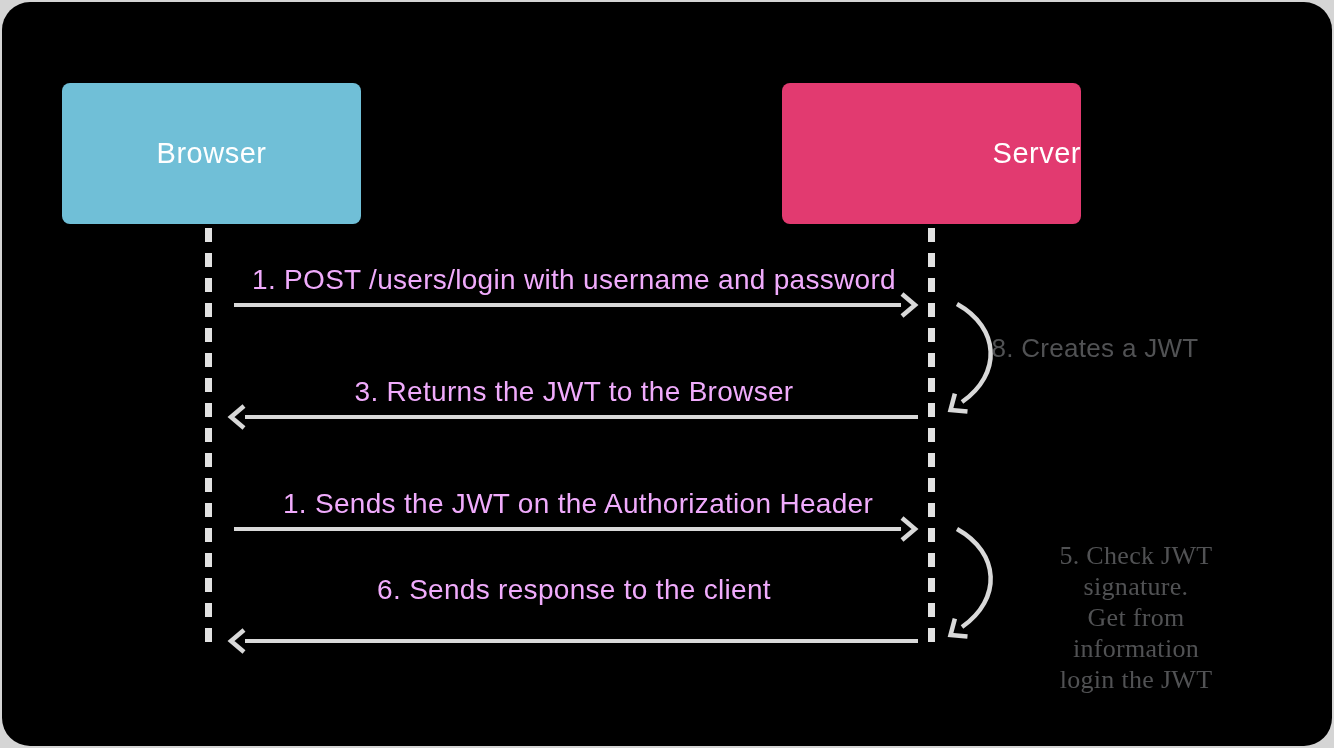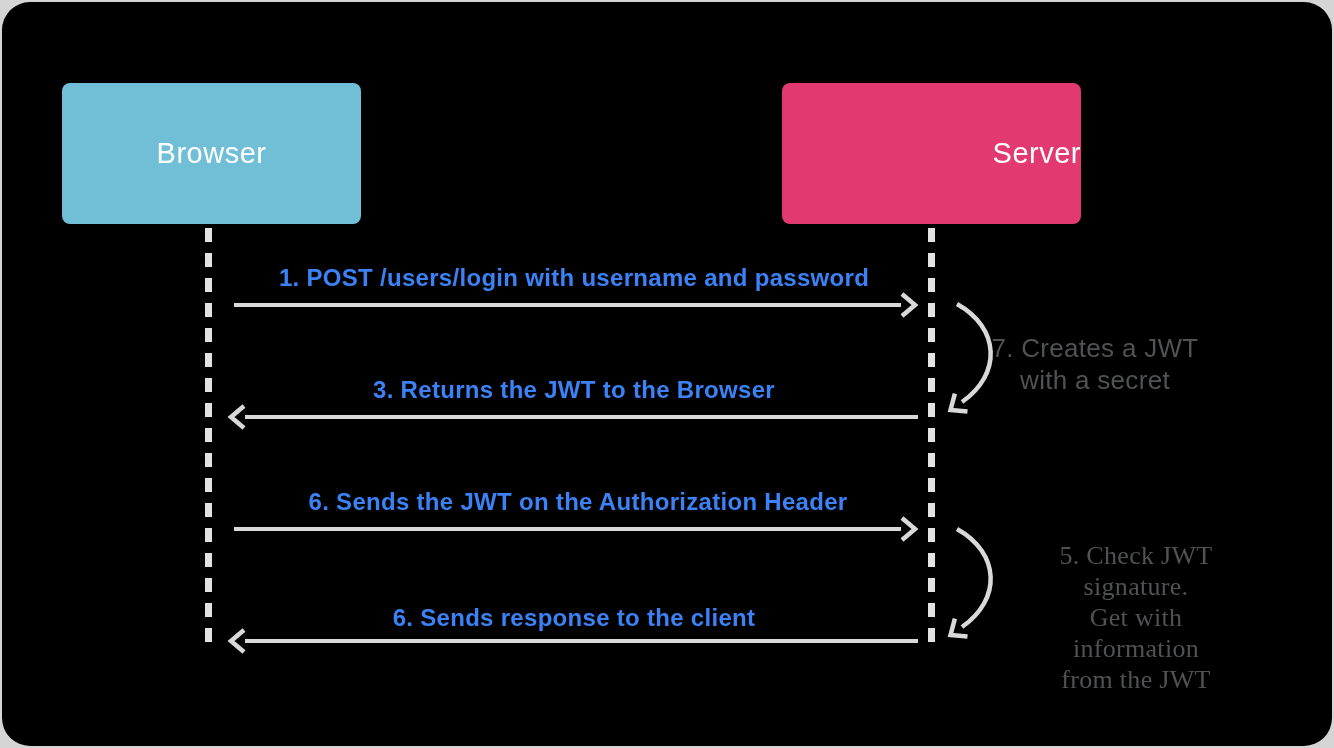--- a/index.html
+++ b/index.html
@@ -56,40 +56,39 @@
     position: absolute;
     left: 0; top: 0;
     width: 1334px;
     height: 748px;
     pointer-events: none;
   }
   .msg-label {
     position: absolute;
     transform: translateX(-50%);
     white-space: nowrap;
-    color: #3b82f6;
-    font-size: 24px;
+    color: #f0abfc;
+    font-size: 28px;
     letter-spacing: 0.3px;
-    font-weight: bold;
   }
   .self-label {
     position: absolute;
     transform: translateX(-50%);
     text-align: center;
     color: #515254;
     font-size: 26px;
     letter-spacing: 0.3px;
   }
   .self-label span { display: block; }
   .self-label-2 { left: 1093px; top: 330px; line-height: 32px; }
   .self-label-5 { left: 1134px; top: 538px; line-height: 31px; font-family: Liberation Serif, serif; }
   .label-1 { left: 572px; top: 262px; }
   .label-3 { left: 572px; top: 374px; text-align: center; }
   .label-4 { left: 576px; top: 486px; }
-  .label-6 { left: 572px; top: 602px; }
+  .label-6 { left: 572px; top: 572px; }
 </style>
 </head>
 <body>
 
 <div class="stage">
   <div class="canvas">
 
     <div class="actor actor-browser" style="background: rgb(112, 191, 215);">
       <span>Browser</span>
     </div>
@@ -111,30 +110,29 @@
       <path d="M955 302 C998 326 1000 372 960 400" fill="none" stroke="#d9d9d9" stroke-width="4.5" marker-end="url(#chev)"></path>
       <path d="M916 415 H243" fill="none" stroke="#d9d9d9" stroke-width="4" marker-end="url(#chev)"></path>
       <path d="M232 527 H899" fill="none" stroke="#d9d9d9" stroke-width="4" marker-end="url(#chev)"></path>
       <path d="M955 527 C998 551 1000 597 960 625" fill="none" stroke="#d9d9d9" stroke-width="4.5" marker-end="url(#chev)"></path>
       <path d="M916 639 H243" fill="none" stroke="#d9d9d9" stroke-width="4" marker-end="url(#chev)"></path>
     </svg>
 
     <div class="msg-label label-1">1. POST /users/login with username and password</div>
 
     <div class="self-label self-label-2">
-      <span>7. Creates a JWT</span>
-      <span>with a secret</span>
+      <span>8. Creates a JWT</span>
     </div>
 
     <div class="msg-label label-3">3. Returns the JWT to the Browser</div>
 
-    <div class="msg-label label-4">6. Sends the JWT on the Authorization Header</div>
+    <div class="msg-label label-4">1. Sends the JWT on the Authorization Header</div>
 
     <div class="self-label self-label-5">
       <span>5. Check JWT signature.</span>
-      <span>Get with information</span>
-      <span>from the JWT</span>
+      <span>Get from information</span>
+      <span>login the JWT</span>
     </div>
 
     <div class="msg-label label-6">6. Sends response to the client</div>
 
   </div>
 </div>
 
 </body></html>

